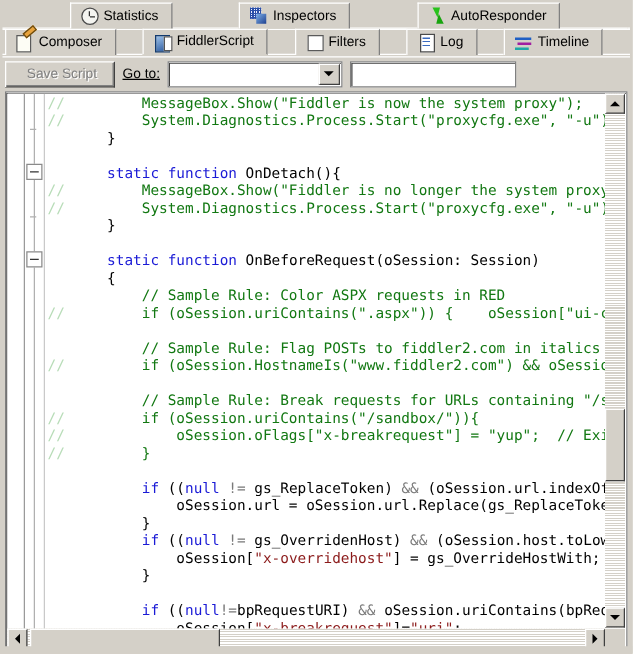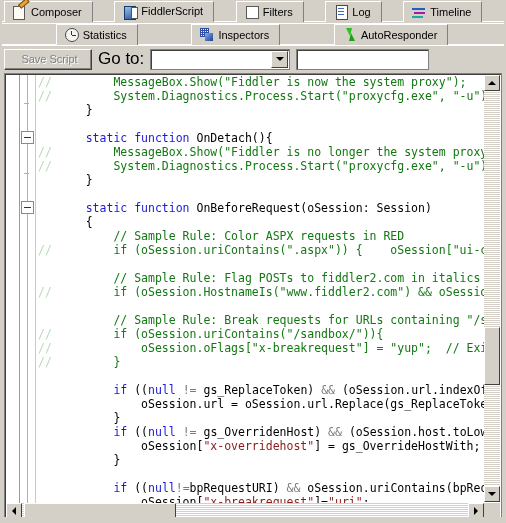--- a/index.html
+++ b/index.html
@@ -193,21 +193,21 @@
     border-bottom: 1px solid #404040;
     box-shadow: inset -1px -1px 0 #808080;
     display: flex; align-items: center; justify-content: center;
     cursor: default;
   }
   .btn.disabled {
     color: #808080;
     text-shadow: 1px 1px 0 #ffffff;
     padding-left: 11px;
   }
-  .lblGoto { font-size: 17px; color:#000; }
+  .lblGoto { font-size: 11px; color:#000;text-decoration:underline; }
   .combo {
     display:flex; align-items:center;
     height: 21px;
     width: 140px;
     background: #ffffff;
     border: 1px solid #808080;
     box-shadow: inset 1px 1px 0 #404040;
   }
   .combo .field { flex:1 1 auto; height:100%; }
   .combo .arrowbtn {
@@ -370,20 +370,42 @@
   .statusstrip {
     position:absolute; left:0; bottom:0;
     width:506px; height:6px; background:#d4d0c8;
   }
 </style>
 </head>
 <body>
 
 <div id="app">
 
+  <div class="tabrow row1">
+    <div class="row1wrap">
+      <div class="tabspacer"></div>
+      <div class="tab">
+        <span class="ico ico-clock"></span>
+        <span class="lbl">Statistics</span>
+      </div>
+      <div class="tabspacer"></div>
+      <div class="tab">
+        <span class="ico ico-inspect"></span>
+        <span class="lbl">Inspectors</span>
+      </div>
+      <div class="tabspacer"></div>
+      <div class="tab">
+        <span class="ico ico-bolt"></span>
+        <span class="lbl">AutoResponder</span>
+      </div>
+      <div class="tabspacer"></div>
+      <div class="tabcap"></div>
+    </div>
+  </div>
+
   <div class="tabrow row2">
     <div class="row2wrap">
       <div class="tabcap"></div>
       <div class="tab">
         <span class="ico ico-compose"></span>
         <span class="lbl">Composer</span>
       </div>
       <div class="tabspacer"></div>
       <div class="tab selected">
         <span class="ico ico-fscript"></span>
@@ -398,42 +420,20 @@
       <div class="tab">
         <span class="ico ico-log"></span>
         <span class="lbl">Log</span>
       </div>
       <div class="tabspacer"></div>
       <div class="tab">
         <span class="ico ico-timeline"></span>
         <span class="lbl">Timeline</span>
       </div>
       <div class="tabspacer"></div>
-    </div>
-  </div>
-
-  <div class="tabrow row1">
-    <div class="row1wrap">
-      <div class="tabspacer"></div>
-      <div class="tab">
-        <span class="ico ico-clock"></span>
-        <span class="lbl">Statistics</span>
-      </div>
-      <div class="tabspacer"></div>
-      <div class="tab">
-        <span class="ico ico-inspect"></span>
-        <span class="lbl">Inspectors</span>
-      </div>
-      <div class="tabspacer"></div>
-      <div class="tab">
-        <span class="ico ico-bolt"></span>
-        <span class="lbl">AutoResponder</span>
-      </div>
-      <div class="tabspacer"></div>
-      <div class="tabcap"></div>
     </div>
   </div>
 
   <div class="toolbar">
     <div class="btn disabled">Save Script</div>
     <span class="lblGoto">Go to:</span>
     <div class="combo">
       <div class="field" placeholder=""></div>
       <div class="arrowbtn">
         <span class="arrow-dn"></span>

